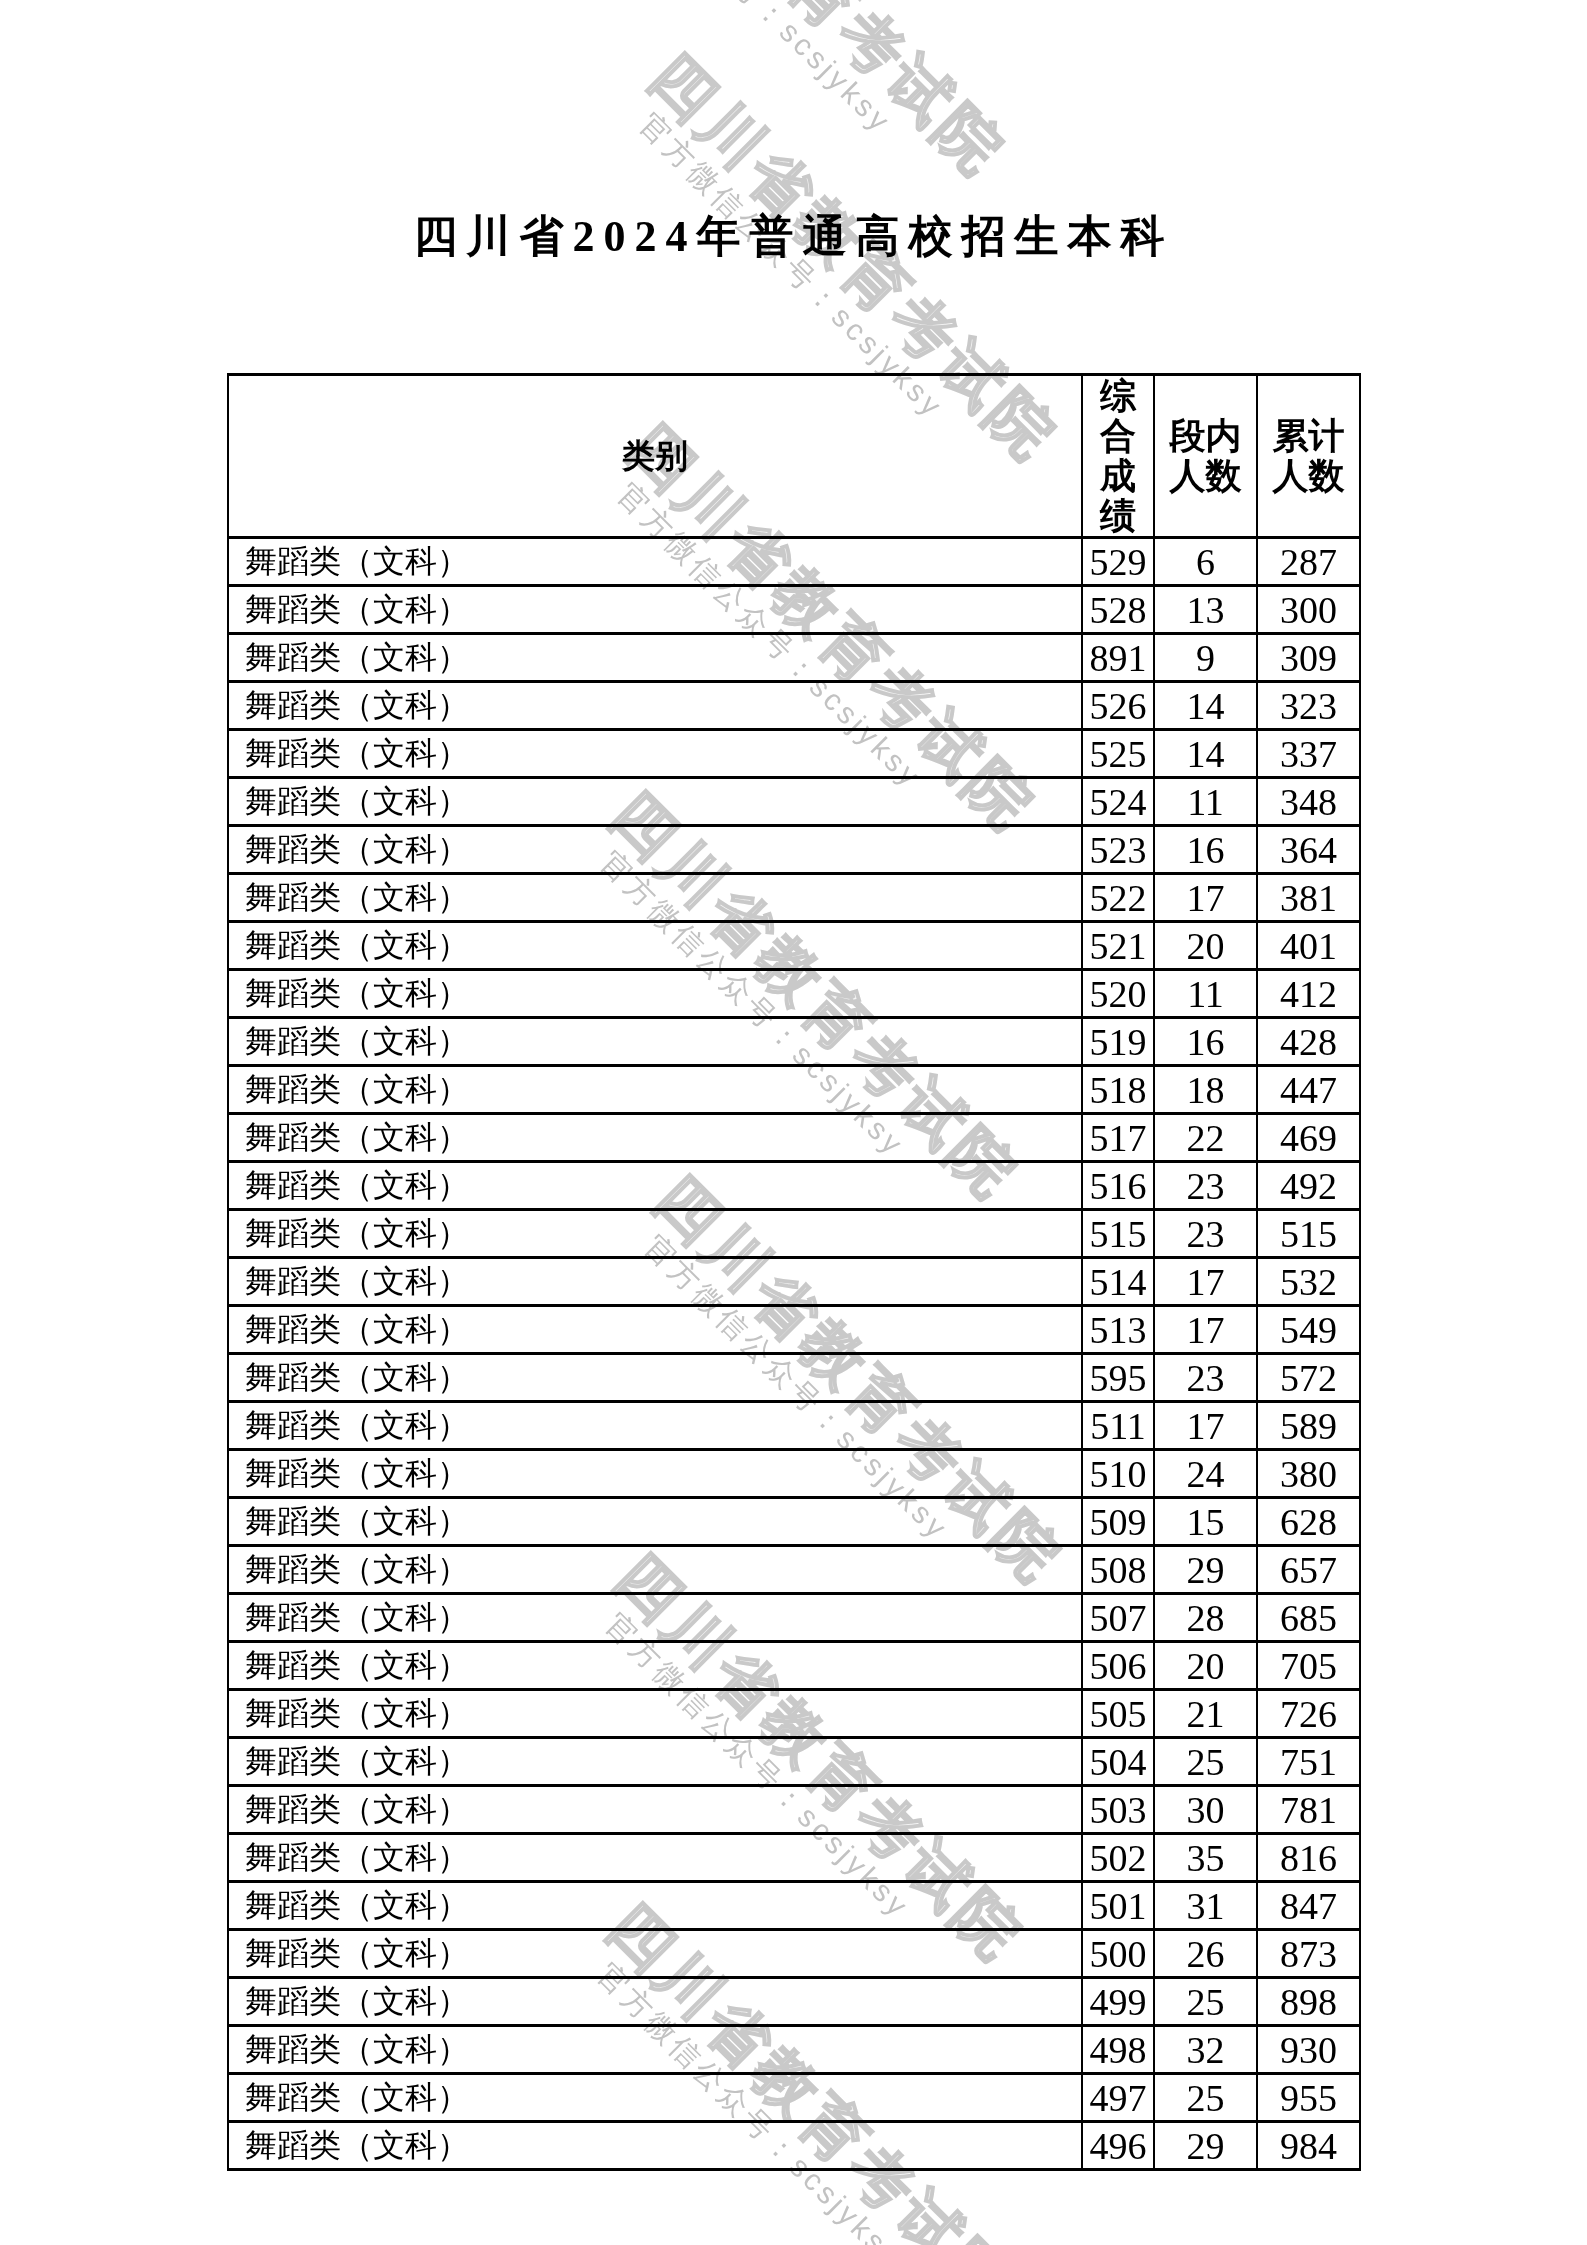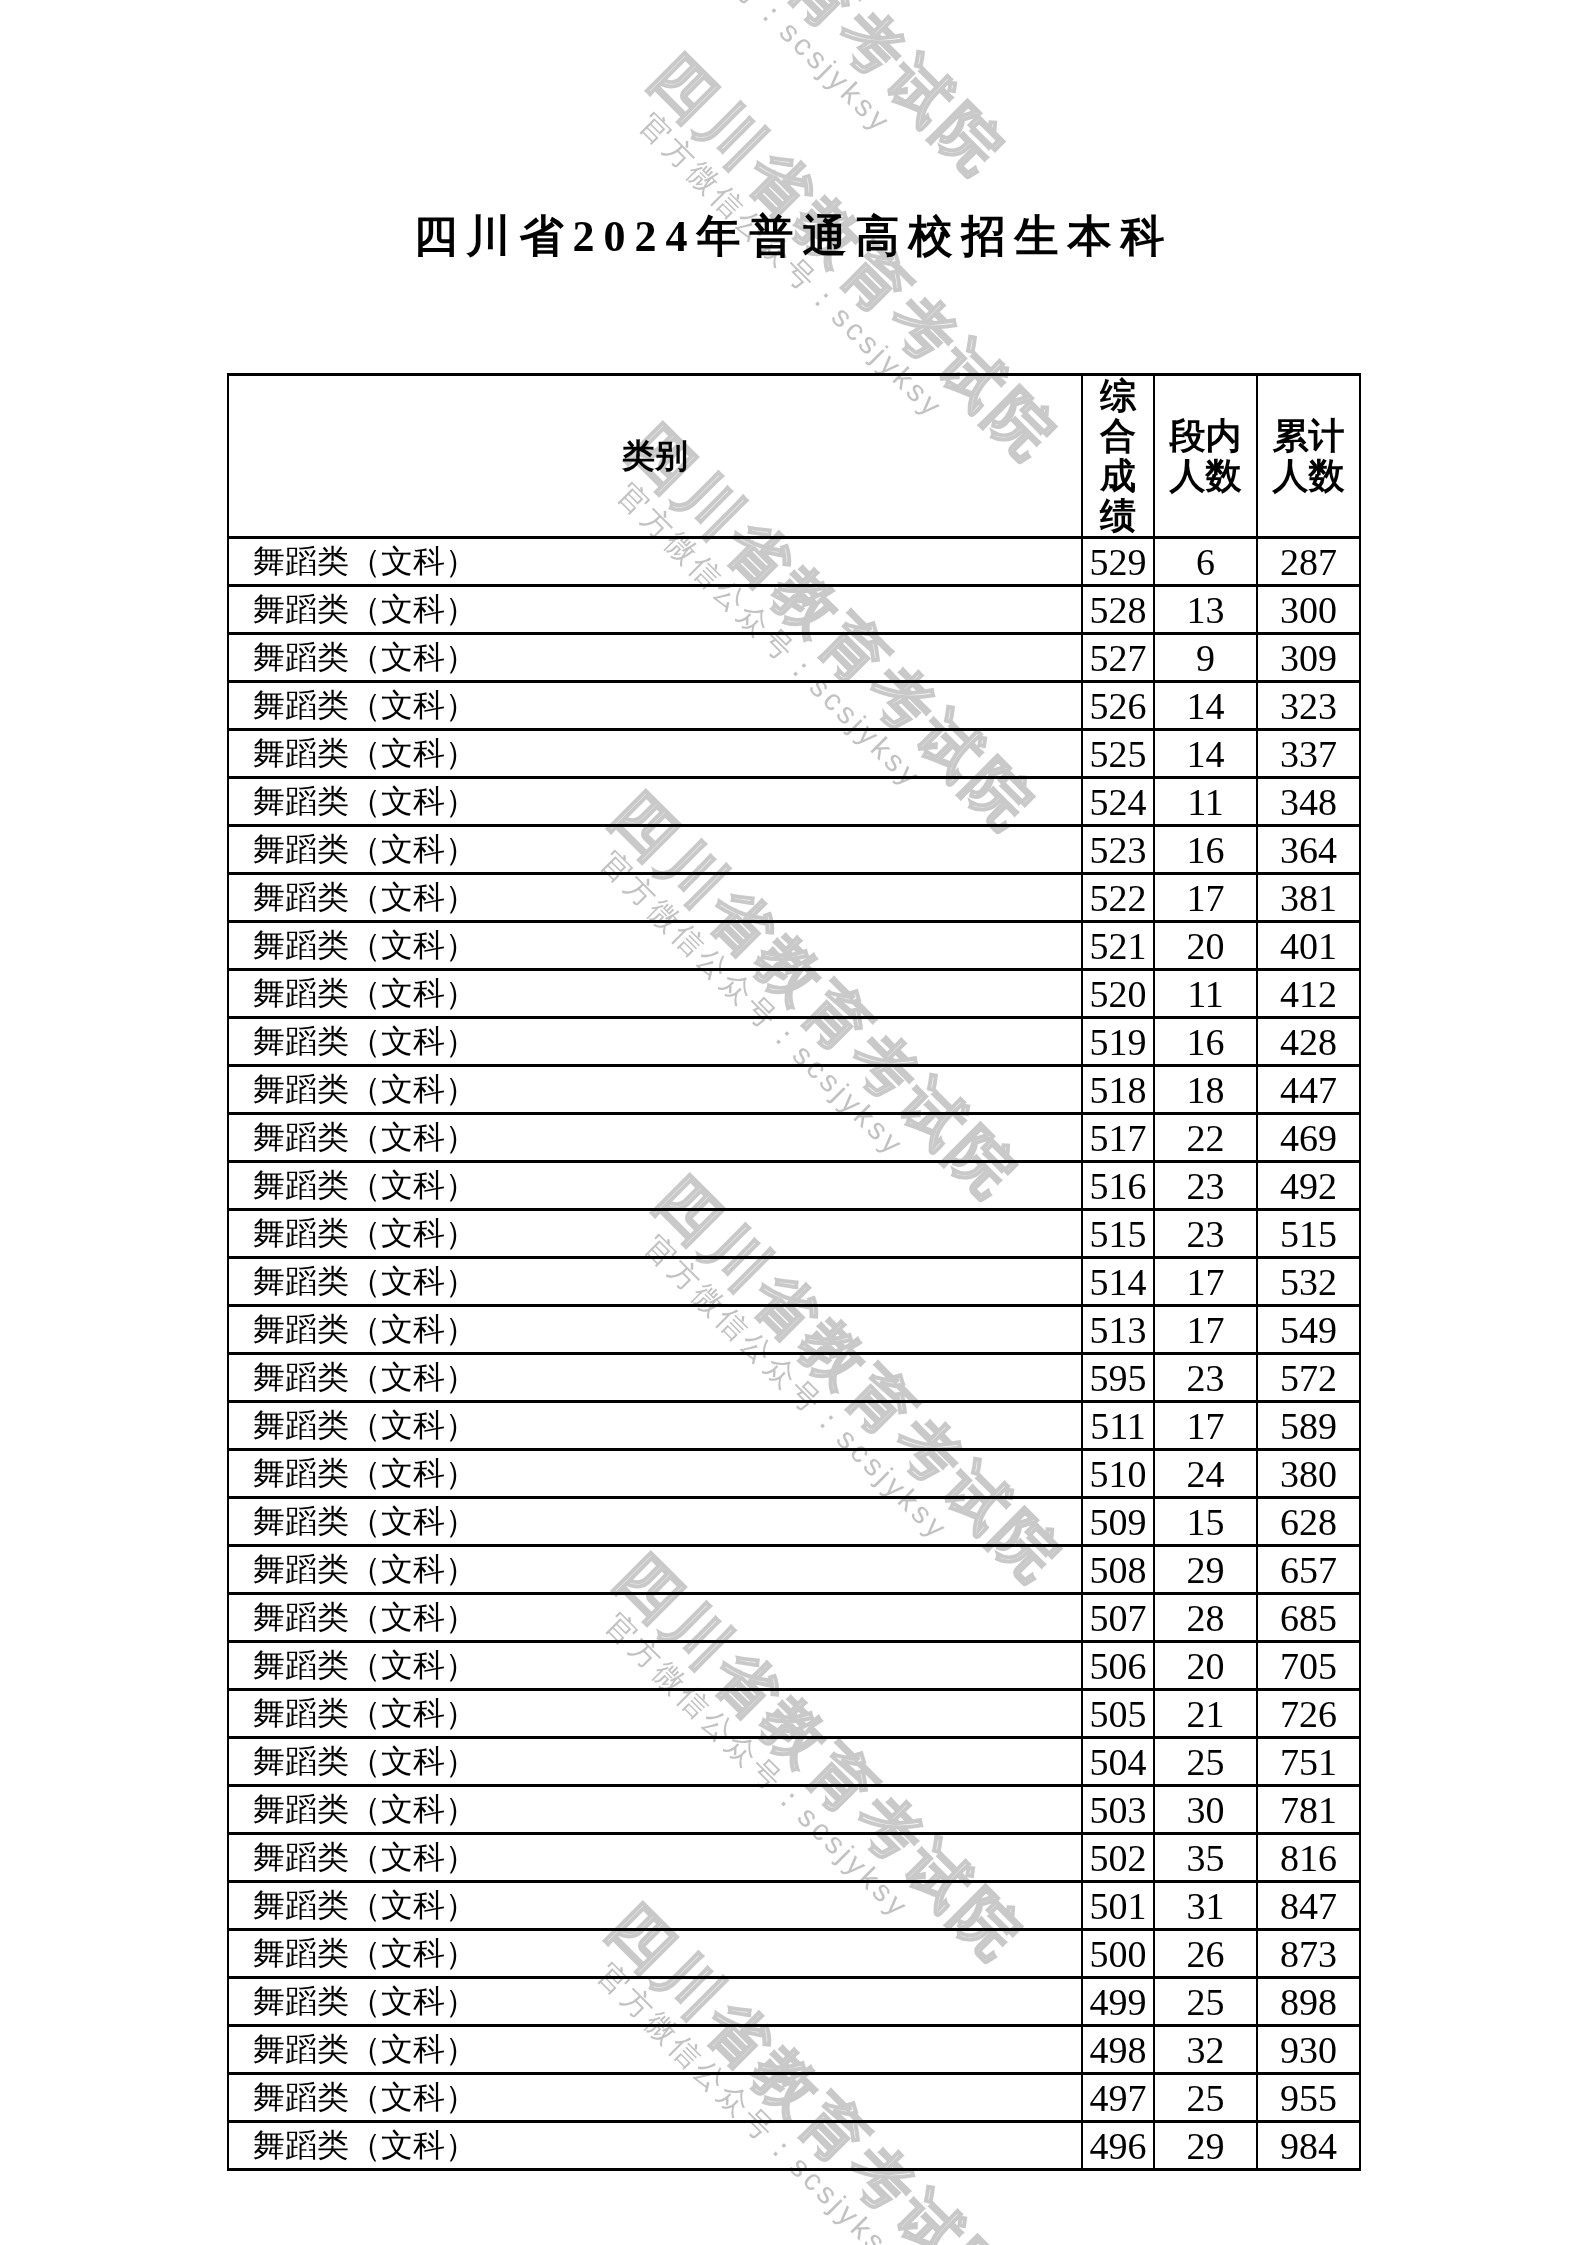--- a/index.html
+++ b/index.html
@@ -82,21 +82,21 @@
   th.cat-h{font-size:33px;}
   td{
     height:45px;
     vertical-align:middle;
     padding:0;
     overflow:hidden;
   }
   td.cat{
     font-size:32px;
     text-align:left;
-    padding-left:24px;
+    padding-left:16px;
     font-family:Liberation Serif, serif;
   }
   td.num{
     font-size:38px;
     text-align:center;
     font-family:"Liberation Serif","DejaVu Serif",serif;
   }
 </style>
 </head>
 <body>
@@ -164,21 +164,21 @@
           <td class="num">287</td>
         </tr>
         <tr>
           <td class="cat">舞蹈类（文科）</td>
           <td class="num">528</td>
           <td class="num">13</td>
           <td class="num">300</td>
         </tr>
         <tr>
           <td class="cat">舞蹈类（文科）</td>
-          <td class="num">527</td>
+          <td class="num">891</td>
           <td class="num">9</td>
           <td class="num">309</td>
         </tr>
         <tr>
           <td class="cat">舞蹈类（文科）</td>
           <td class="num">526</td>
           <td class="num">14</td>
           <td class="num">323</td>
         </tr>
         <tr>

